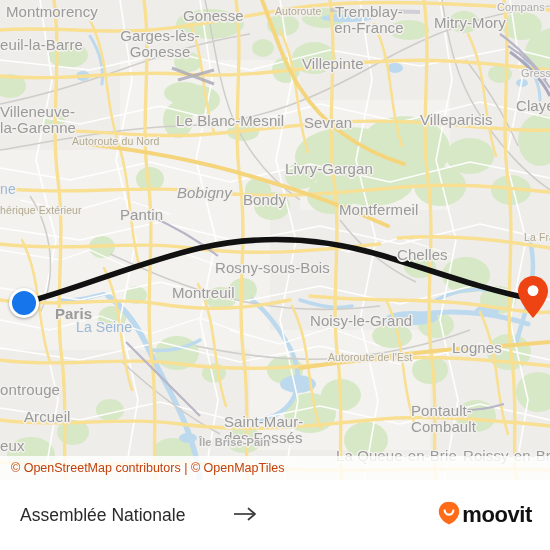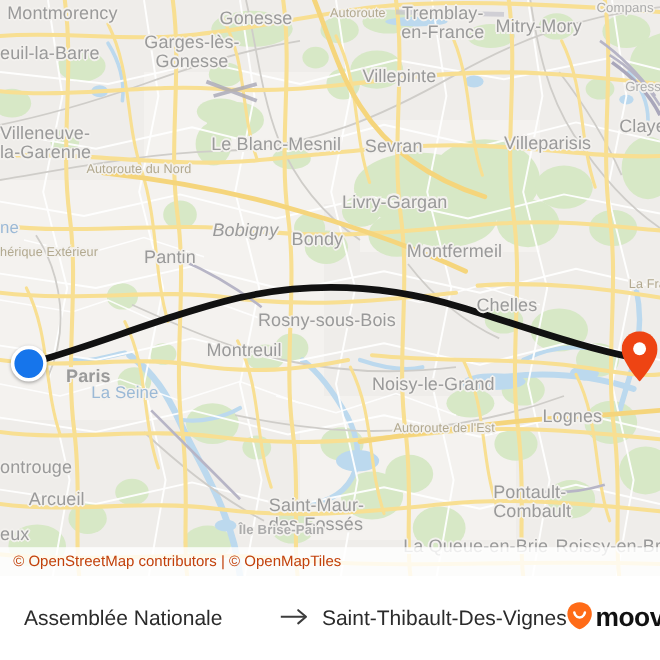--- a/index.html
+++ b/index.html
@@ -305,21 +305,21 @@
         <path d="M24,303 C80,288 140,262 200,248 C262,234 324,238 384,256
                  C436,272 486,290 528,298" stroke="#111111" stroke-width="5.6" fill="none" stroke-linecap="round"></path>
       </g>
     </svg>
 
     <div id="map-labels">
         <div class="maplabel city" style="left: 6px; top: 4px;">Montmorency</div>
         <div class="maplabel city" style="left: 183px; top: 8px;">Gonesse</div>
         <div class="maplabel city ctr" style="left: 369px; top: 4px;">Tremblay-
 en-France</div>
-        <div class="maplabel city" style="left: 413px; top: 15px;">Mitry-Mory</div>
+        <div class="maplabel city" style="left: 434px; top: 15px;">Mitry-Mory</div>
         <div class="maplabel small" style="left: 497px; top: 2px;">Compans</div>
         <div class="maplabel city ctr" style="left: 160px; top: 28px;">Garges-lès-
 Gonesse</div>
         <div class="maplabel city" style="left: 0px; top: 37px;">euil-la-Barre</div>
         <div class="maplabel city" style="left: 302px; top: 56px;">Villepinte</div>
         <div class="maplabel small" style="left: 521px; top: 68px;">Gressy</div>
         <div class="maplabel road" style="left: 275px; top: 6px;">Autoroute</div>
         <div class="maplabel city" style="left: 0px; top: 104px;">Villeneuve-
 la-Garenne</div>
         <div class="maplabel city" style="left: 176px; top: 113px;">Le Blanc-Mesnil</div>
@@ -373,21 +373,20 @@
 
   <div id="footer">
     <div id="route-summary">
       <span>Assemblée Nationale</span>
       <span id="route-arrow-icon">
         <svg width="26" height="14" viewBox="0 0 26 14">
           <line x1="1" y1="7" x2="21" y2="7" stroke="#3c3c3c" stroke-width="1.7"></line>
           <polyline points="15.5,1.5 22,7 15.5,12.5" fill="none" stroke="#3c3c3c" stroke-width="1.7" stroke-linecap="round" stroke-linejoin="round"></polyline>
         </svg>
       </span>
-      <span>Saint-Thibault-Des-Vignes</span>
     </div>
 
     <div id="moovit-logo">
       <span>
         <svg width="22" height="24" viewBox="0 0 22 24">
           <path d="M11,0.8 C5,0.8 0.8,5 0.8,10.6 C0.8,16.4 6.2,22 11,23.4
                    C15.8,22 21.2,16.4 21.2,10.6 C21.2,5 17,0.8 11,0.8 Z" fill="#ff6b17"></path>
           <path d="M6.6,9.4 C6.6,9.4 7.6,13.6 11,13.6 C14.4,13.6 15.4,9.4 15.4,9.4" fill="none" stroke="#ffffff" stroke-width="2.1" stroke-linecap="round"></path>
         </svg>
       </span>

